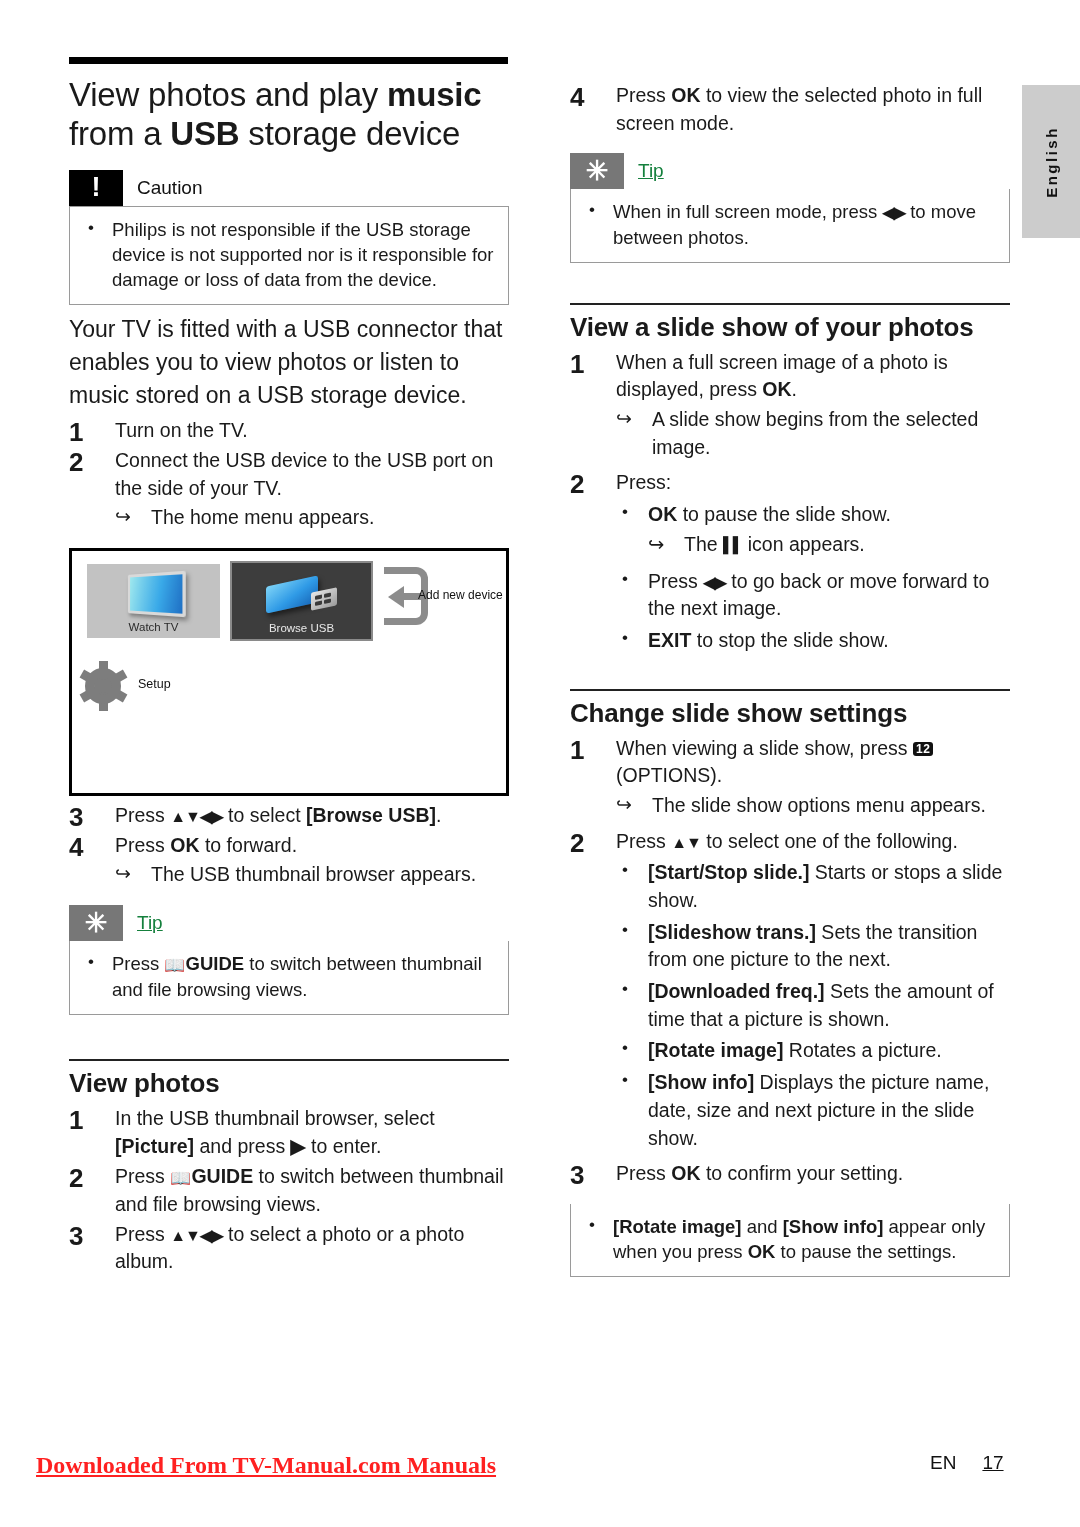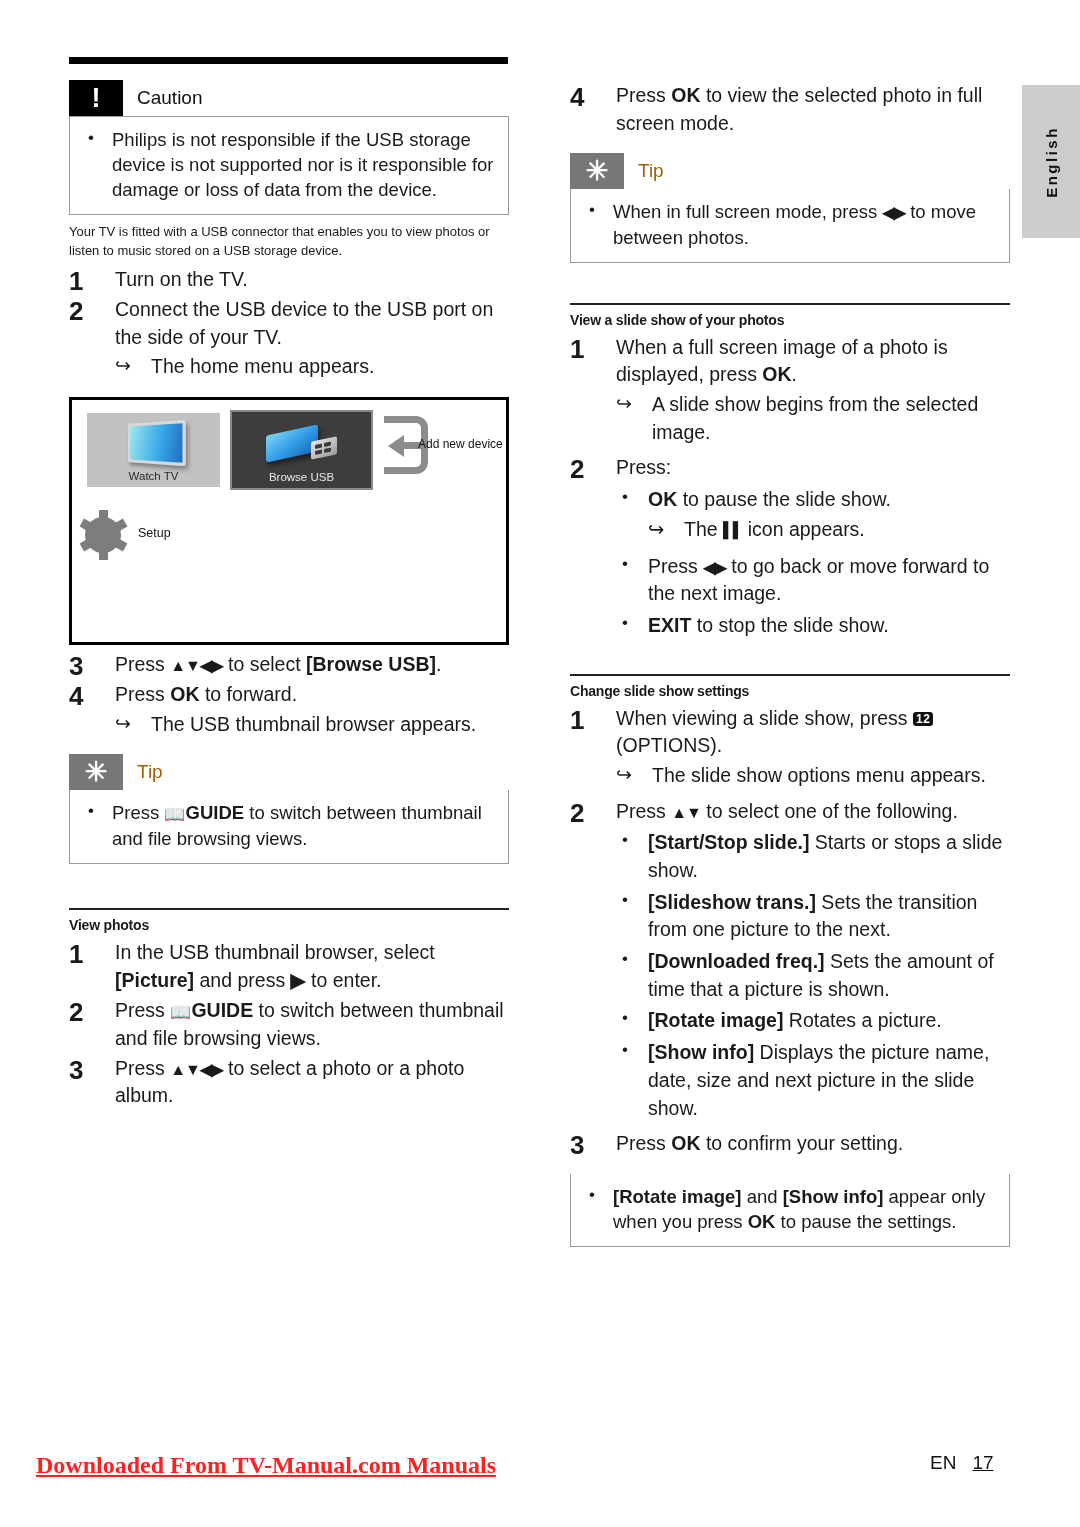--- a/index.html
+++ b/index.html
@@ -66,29 +66,29 @@
   }
   h1.doc-title .b { font-weight: bold; }
 
   
   .sec-rule {
     height: 2px;
     background: #222;
     width: 440px;
   }
   h2.sec-title {
-    font-size: 14px;
+    font-size: 26px;
     font-weight: bold;
     margin: 7px 0 2px 0;
     letter-spacing: -0.2px;
   }
 
   
   p.body {
-    font-size: 13px;
+    font-size: 23px;
     line-height: 1.42;
     margin: 8px 0 4px 0;
   }
 
   
   .step {
     position: relative;
     padding-left: 46px;
     font-size: 19.5px;
     line-height: 1.42;
@@ -161,21 +161,21 @@
   }
   .badge-caution { background: #000; }
   .badge-gray    { background: #777777; }
   .callout-label {
     display: flex;
     align-items: center;
     padding-left: 14px;
     font-size: 19px;
   }
   .label-caution { color: #111; }
-  .label-gray    { color: #a16207; }
+  .label-gray    { color: #15803d; text-decoration: underline; }
   .callout-body {
     border: 1px solid #9a9a9a;
     border-top: none;
     padding: 10px 14px 12px 14px;
     box-sizing: border-box;
   }
   .callout-body .blt {
     margin-top: 0;
     font-size: 18.5px;
     line-height: 1.36;
@@ -412,34 +412,38 @@
     text-decoration: underline;
     white-space: nowrap;
   }
   .footer-page {
     position: absolute;
     left: 930px;
     top: 1452px;
     font-size: 19px;
     color: #111;
   }
-  .footer-page .pg { margin-left: 16px; text-decoration: underline; }
+  .footer-page .pg { margin-left: 26px; text-decoration: underline; }
 </style>
 </head>
 <body>
 
 <div class="page">
 
   <div class="lang-tab">
     <span>English</span>
   </div>
 
   <div class="col col-left">
 
     <div class="title-rule"></div>
+    <h1 class="doc-title">
+      <span>View photos and play </span><span class="b">music</span><br>
+      <span>from a </span><span class="b">USB</span><span> storage device</span>
+    </h1>
 
     <div class="callout">
       <div class="callout-head">
         <div class="callout-badge badge-caution">
           <span class="excl-mark">!</span>
         </div>
         <div class="callout-label label-caution">Caution</div>
       </div>
       <div class="callout-body caution-top-border">
         <div class="blt">

